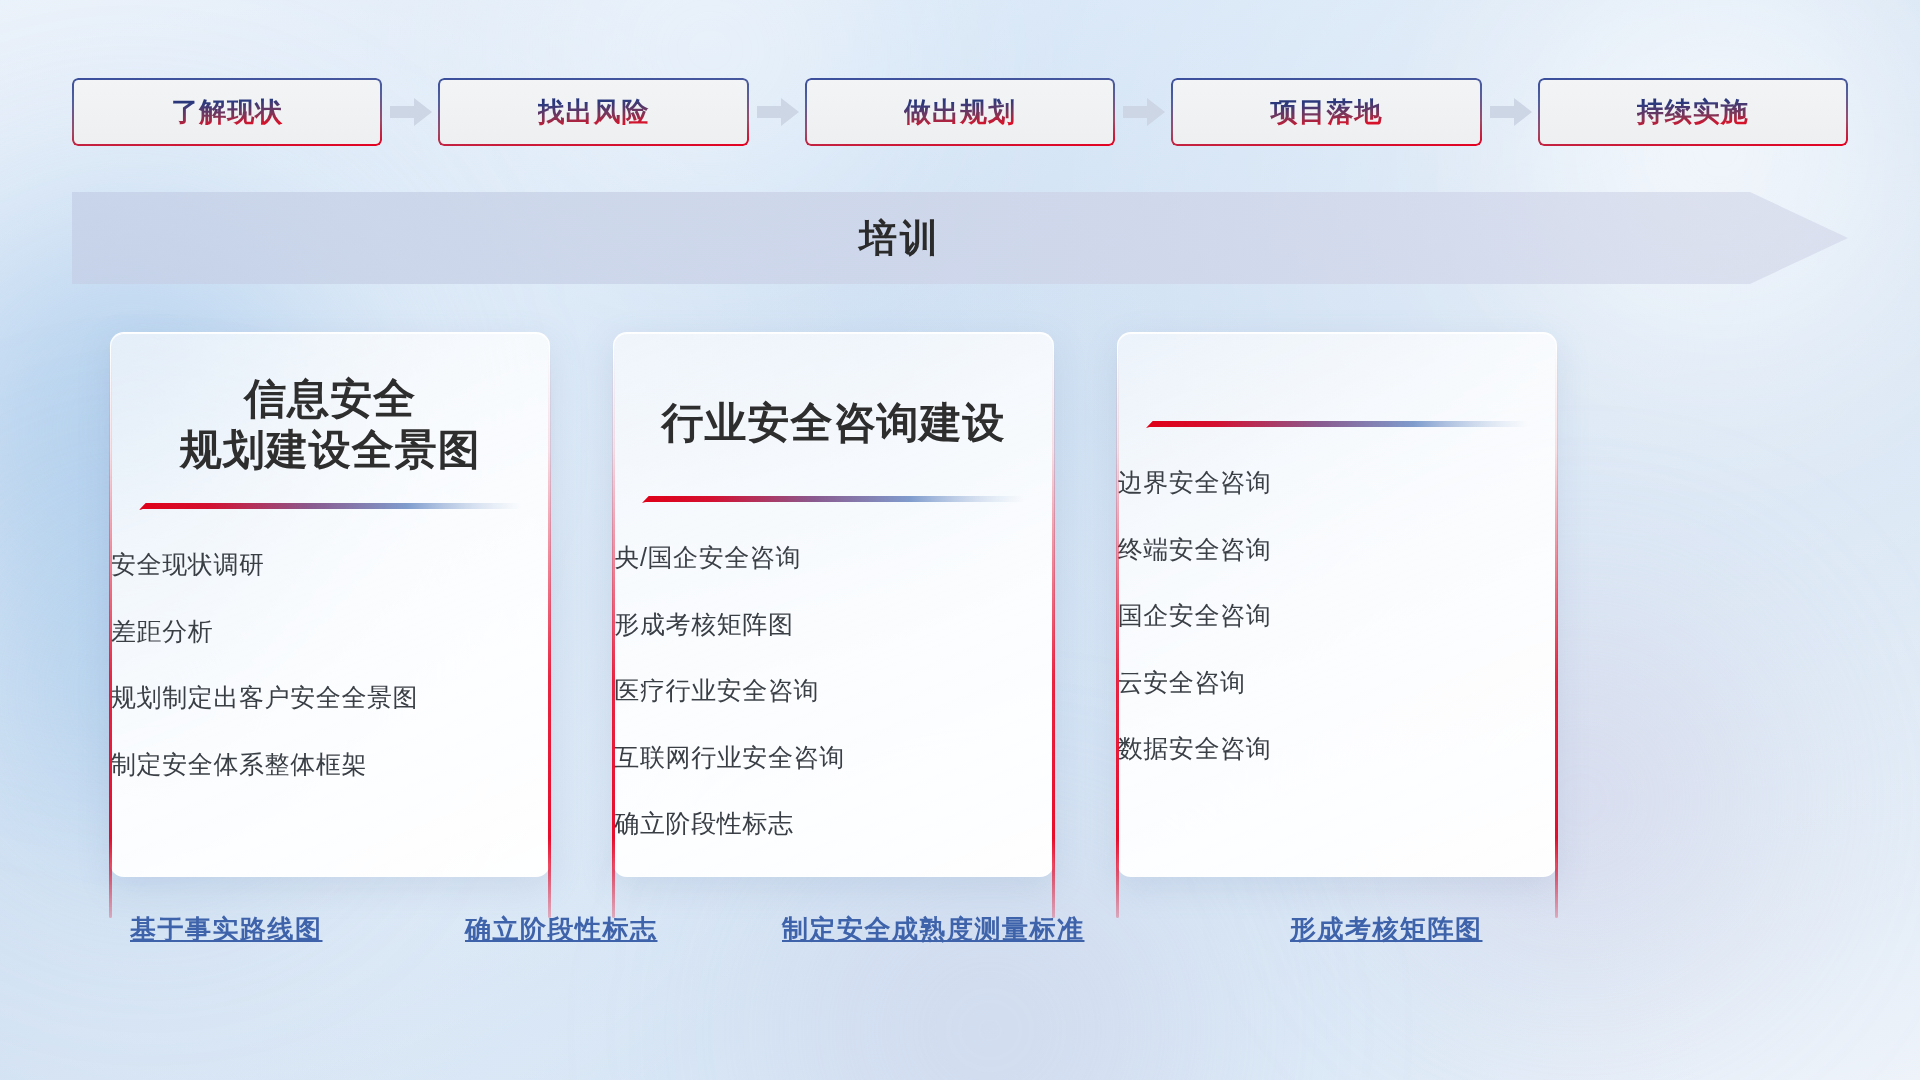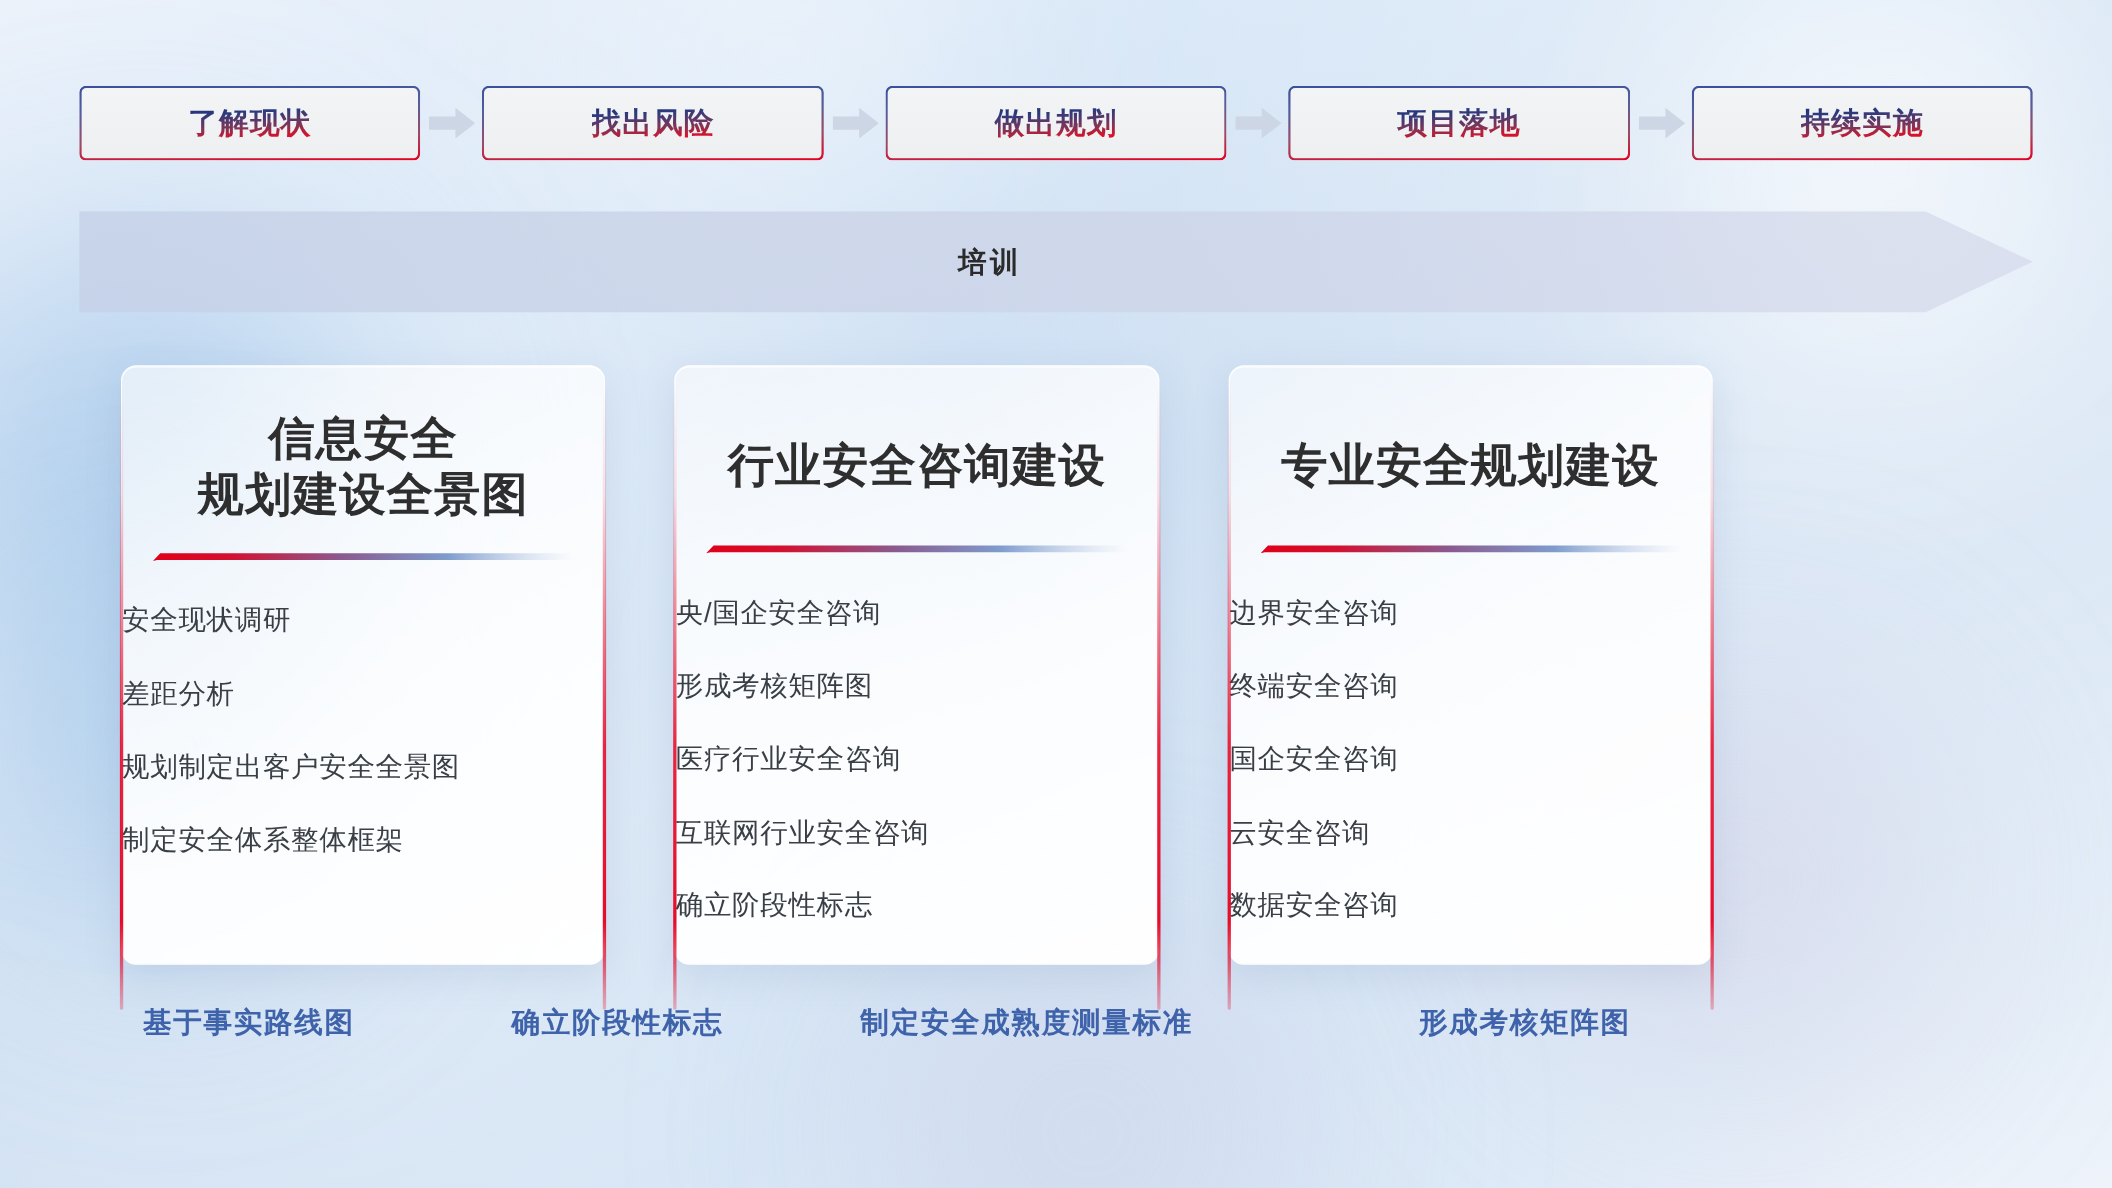--- a/index.html
+++ b/index.html
@@ -61,21 +61,21 @@
   .step-arrow svg{ position:absolute; left:8px; top:20px; }
 
   
   .train-band{
     position:absolute; left:72px; top:192px; width:1776px; height:92px;
   }
   .train-band svg{ position:absolute; inset:0; }
   .train-label{
     position:absolute; left:0; right:120px; top:0; height:92px;
     display:flex; align-items:center; justify-content:center;
-    font-size:26px; font-weight:700; color:#2b2b2b; letter-spacing:3px;
+    font-size:38px; font-weight:700; color:#2b2b2b; letter-spacing:3px;
   }
 
   
   .cards{
     position:absolute; left:110px; top:332px; width:1447px; height:545px;
     display:flex; gap:63px;
   }
   .card{
     position:relative; flex:1 1 0; border-radius:14px;
     background:
@@ -110,21 +110,21 @@
   }
   .card-list .item{
     font-size:25px; color:#3a3f46; letter-spacing:0.6px; line-height:1.7;
     white-space:nowrap;
   }
 
   
   .captions{ position:absolute; left:0; top:912px; width:1920px; height:48px; }
   .caption{
     position:absolute; top:0; font-size:26px; font-weight:700;
-    color:#3f63ab; letter-spacing:1.5px; white-space:nowrap;
+    color:#3f63ab; letter-spacing:1.5px; white-space:nowrap;text-decoration:underline;
   }
   .caption.c0{ left:130px; }
   .caption.c1{ left:465px; }
   .caption.c2{ left:782px; }
   .caption.c3{ left:1290px; }
 </style>
 </head>
 <body>
 
 <div class="bg-blob b1"></div>
@@ -243,21 +243,20 @@
       <div class="item">形成考核矩阵图</div>
       <div class="item">医疗行业安全咨询</div>
       <div class="item">互联网行业安全咨询</div>
       <div class="item">确立阶段性标志</div>
     </div>
   </div>
 
   <div class="card">
     <span class="rail left"></span>
     <span class="rail right"></span>
-    <div class="card-title" style="margin-top:24px;">专业安全规划建设</div>
     <div class="divider" style="margin-top:46px;">
       <svg viewBox="0 0 400 12" preserveAspectRatio="none">
         <defs>
             <linearGradient id="dv3" x1="0" y1="0" x2="1" y2="0">
           <stop offset="0%" stop-color="#e00018"></stop>
               <stop offset="18%" stop-color="#d41030"></stop>
           <stop offset="45%" stop-color="#8a5a8f"></stop>
               <stop offset="70%" stop-color="#7f9ccd"></stop>
           <stop offset="100%" stop-color="#b9cbe6" stop-opacity="0"></stop>
         </linearGradient>

